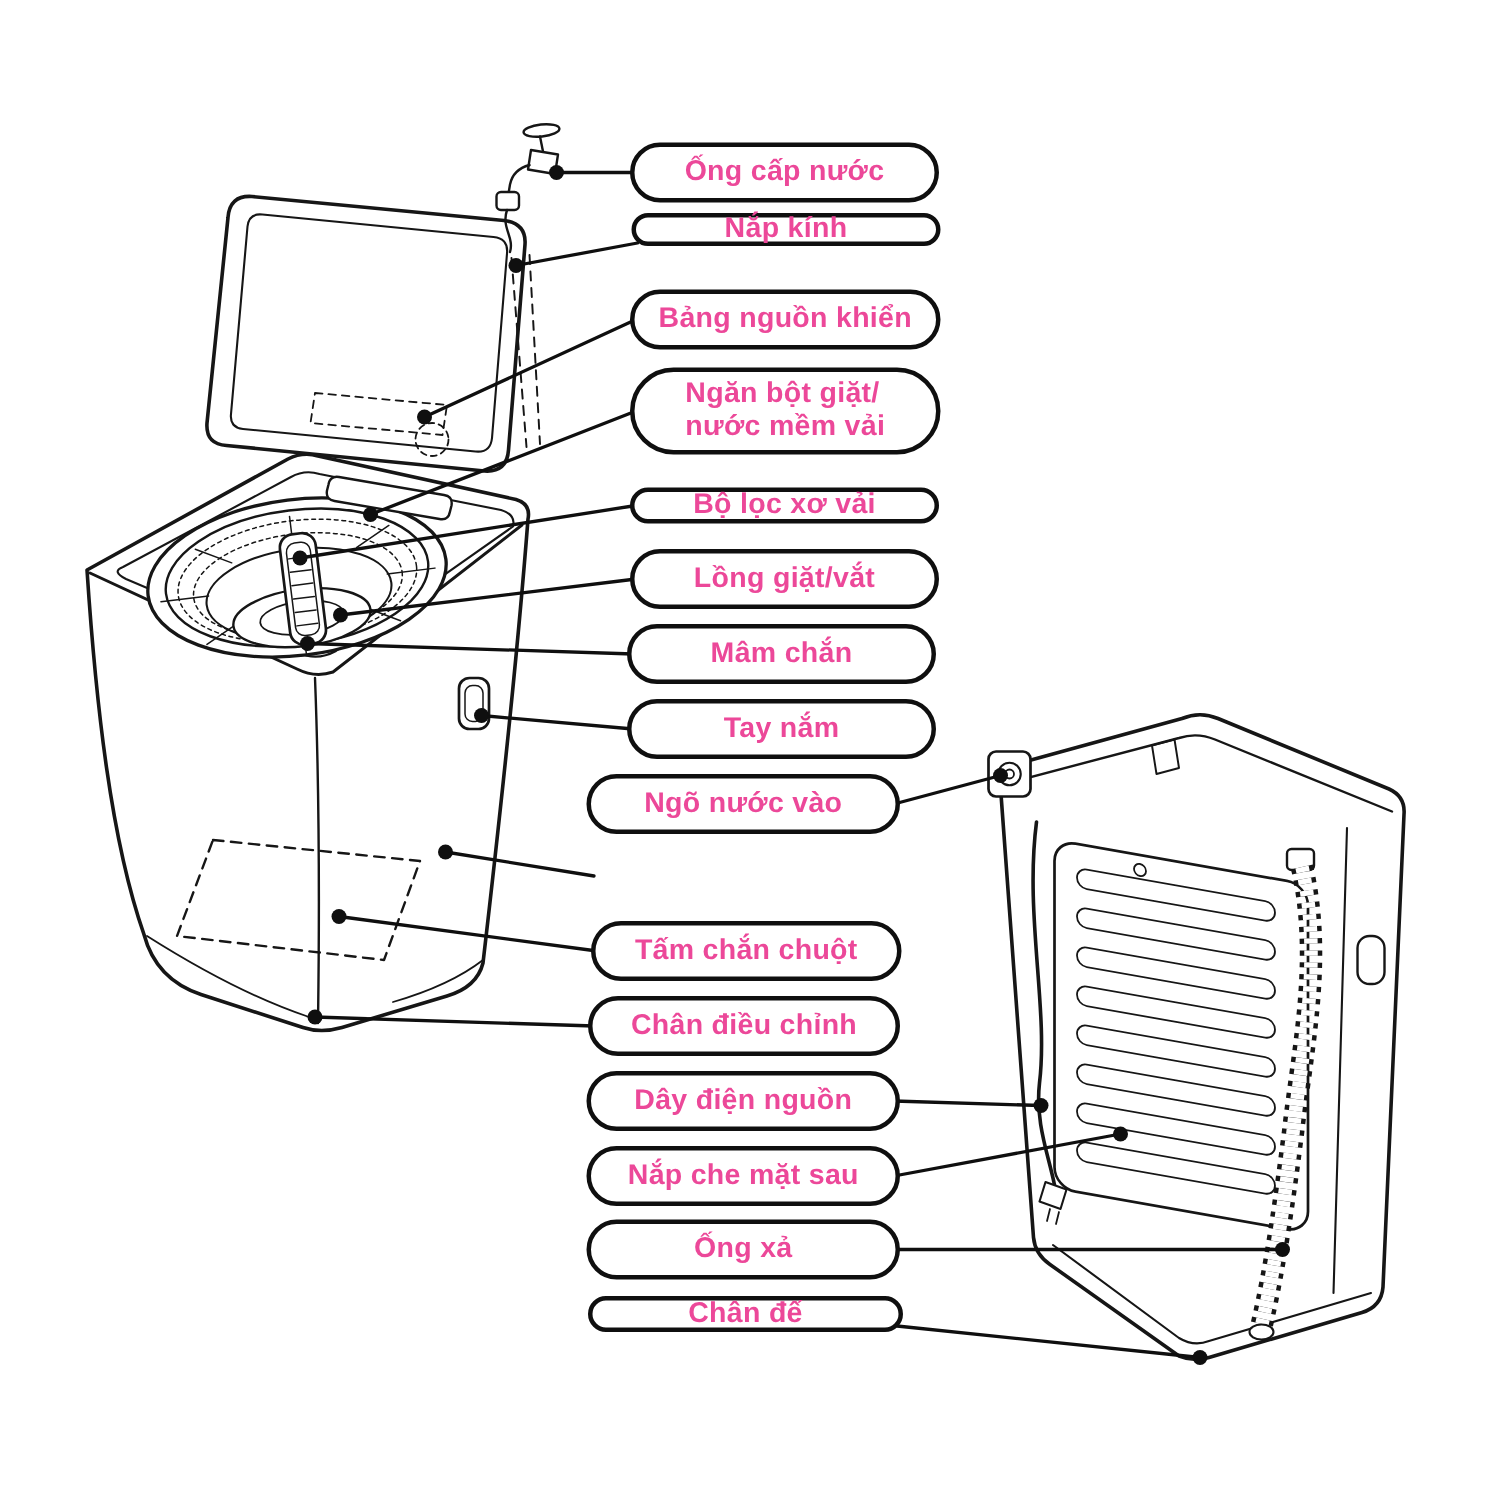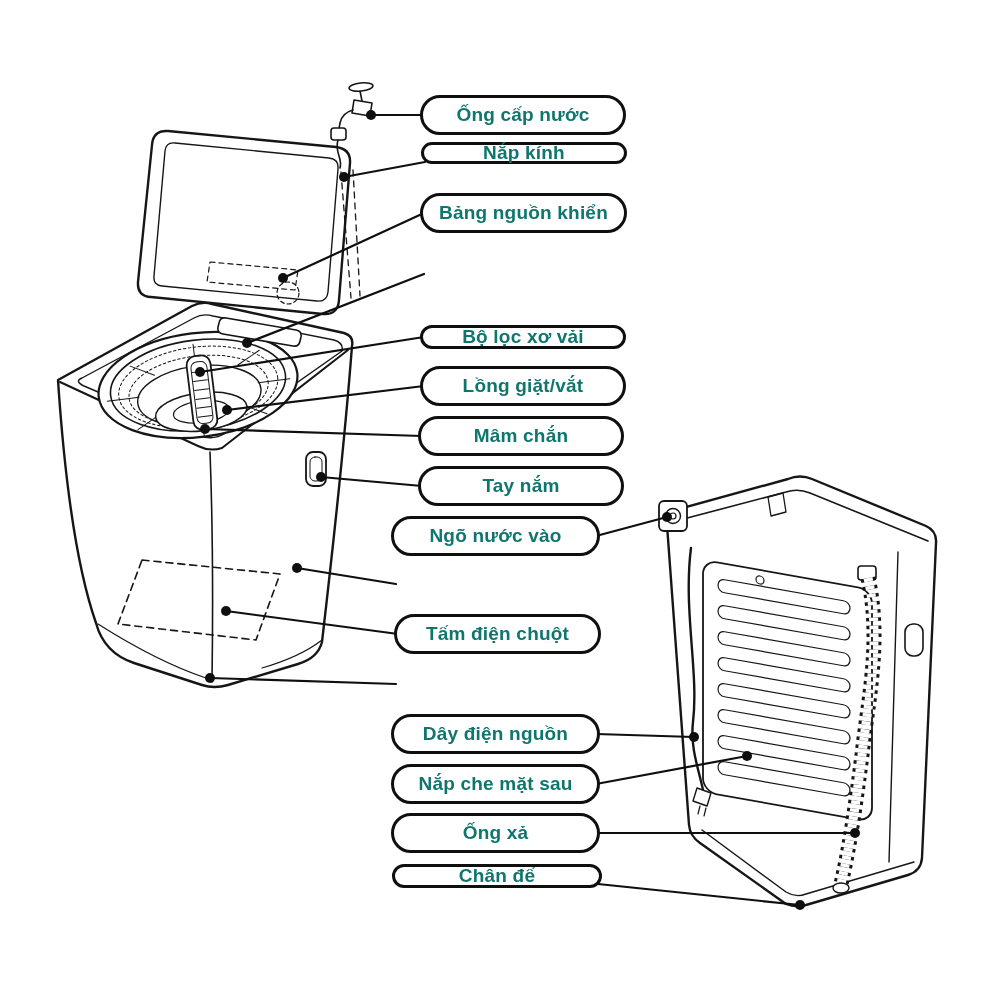--- a/index.html
+++ b/index.html
@@ -4,21 +4,21 @@
 <style>
   html,body{margin:0;padding:0;background:#ffffff;}
   .canvas{
     position:relative;width:1000px;height:1000px;background:#ffffff;
     font-family:"Liberation Sans", sans-serif;overflow:hidden;
   }
   .art{position:absolute;left:0;top:0;}
   .pill{
     position:absolute;background:#ffffff;border:3px solid #0f0f0f;border-radius:30px;
     display:flex;align-items:center;justify-content:center;text-align:left;
-    font-weight:bold;font-size:19px;color:#0f766e;line-height:1.15;
+    font-weight:bold;font-size:19px;color:#ec4899;line-height:1.15;
     box-sizing:border-box;letter-spacing:.2px;
   }
   .pill span{white-space:pre-line;}
 </style>
 </head>
 <body>
 
 <div class="canvas">
 
   <svg class="art" width="1000" height="1000" viewBox="0 0 1000 1000">
@@ -183,20 +183,24 @@
     </div>
 
   <div class="pill" style="left:421px;top:142px;width:206px;height:22px">
     <span>Nắp kính</span>
     </div>
 
   <div class="pill" style="left:420px;top:193px;width:207px;height:40px">
     <span>Bảng nguồn khiển</span>
     </div>
 
+  <div class="pill" style="left:420px;top:245px;width:207px;height:58px">
+    <span>Ngăn bột giặt/
+nước mềm vải</span>
+    </div>
 
   <div class="pill" style="left:420px;top:325px;width:206px;height:24px">
     <span>Bộ lọc xơ vải</span>
     </div>
 
   <div class="pill" style="left:420px;top:366px;width:206px;height:40px">
     <span>Lồng giặt/vắt</span>
     </div>
 
   <div class="pill" style="left:418px;top:416px;width:206px;height:40px">
@@ -206,23 +210,26 @@
   <div class="pill" style="left:418px;top:466px;width:206px;height:40px">
     <span>Tay nắm</span>
     </div>
 
   <div class="pill" style="left:391px;top:516px;width:209px;height:40px">
     <span>Ngõ nước vào</span>
     </div>
 
 
   <div class="pill" style="left:394px;top:614px;width:207px;height:40px">
-    <span>Tấm điện chuột</span>
-    </div>
-
+    <span>Tấm chắn chuột</span>
+    </div>
+
+  <div class="pill" style="left:392px;top:664px;width:208px;height:40px">
+    <span>Chân điều chỉnh</span>
+    </div>
 
   <div class="pill" style="left:391px;top:714px;width:209px;height:40px">
     <span>Dây điện nguồn</span>
     </div>
 
   <div class="pill" style="left:391px;top:764px;width:209px;height:40px">
     <span>Nắp che mặt sau</span>
     </div>
 
   <div class="pill" style="left:391px;top:813px;width:209px;height:40px">

